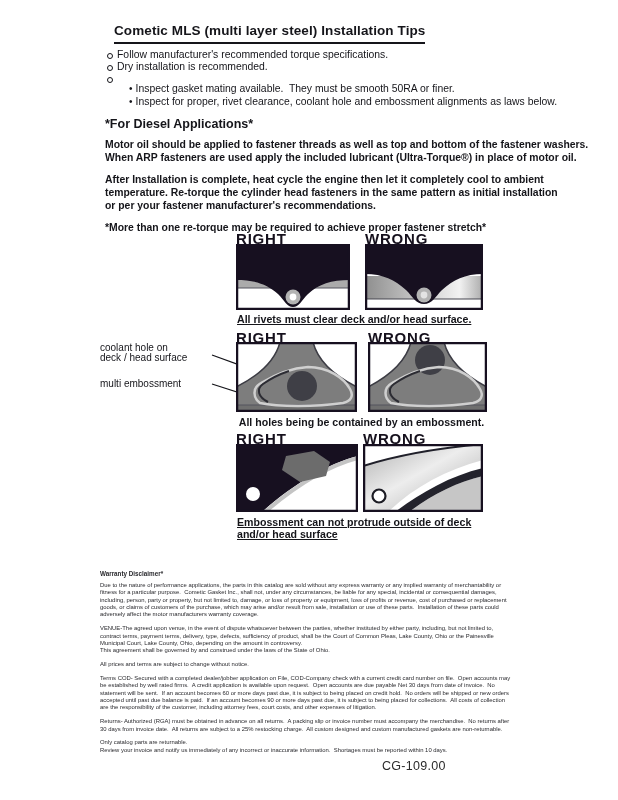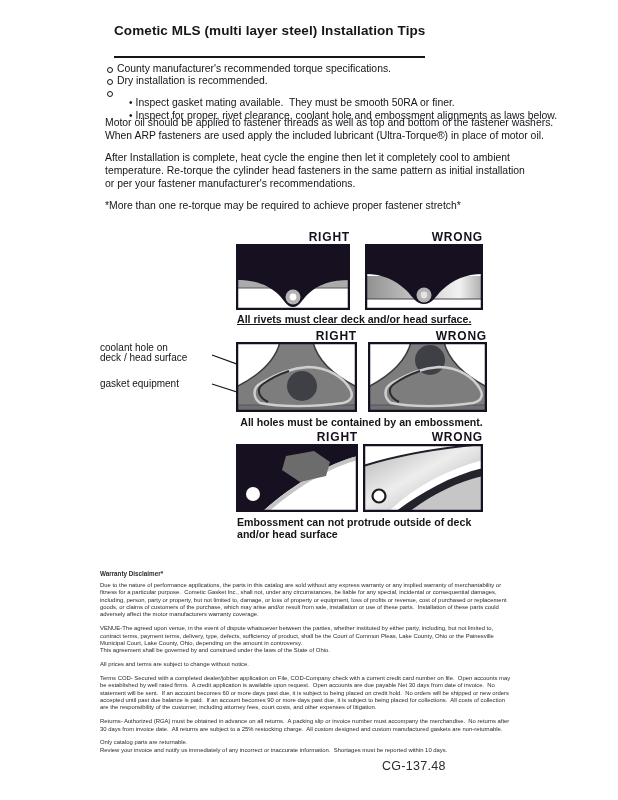--- a/index.html
+++ b/index.html
@@ -4,74 +4,75 @@
 <style>
   html,body{margin:0;padding:0;background:#ffffff;}
   .page{
     position:relative;width:618px;height:800px;background:#ffffff;
     font-family:"Liberation Sans",sans-serif;color:#15151a;overflow:hidden;
   }
   
   .header{position:absolute;left:107px;top:21px;}
   .title{
     display:inline-block;margin-left:7px;font-size:13.5px;font-weight:bold;
-    border-bottom:2px solid #15151a;padding-bottom:18px;letter-spacing:.1px;
+    border-bottom:2px solid #15151a;padding-bottom:4px;letter-spacing:.1px;
   }
   .bullets{margin-top:5px;}
   .bullet-row{display:flex;align-items:flex-start;font-size:10.4px;line-height:12.4px;white-space:pre;}
   .bullet-ring{flex:0 0 auto;width:4px;height:4px;border:1px solid #15151a;border-radius:50%;margin:3.5px 4px 0 0;}
   .sub-row{margin-left:22px;}
   .bullet-dot{flex:0 0 auto;font-size:10px;line-height:12.4px;margin-right:3px;}
   
   .diesel{position:absolute;left:105px;top:117px;}
   .diesel h2{margin:0 0 8px 0;font-size:12.5px;font-weight:bold;}
-  .diesel p{margin:0 0 9px 0;font-size:10.4px;line-height:12.9px;white-space:pre;}
-  
-  .dlabel{position:absolute;font-size:12px;font-weight:bold;letter-spacing:.8px;text-align:right;color:#15101c;}
+  .diesel p{margin:0 0 9px 0;font-size:10.4px;line-height:12.9px;white-space:pre;font-weight:bold;}
+  
+  .dlabel{position:absolute;font-size:15px;font-weight:bold;letter-spacing:.8px;text-align:left;color:#15101c;}
   .dcaption{position:absolute;font-size:10.6px;font-weight:bold;white-space:pre;color:#15151a;}
   .panel{position:absolute;display:block;}
   .annot{position:absolute;font-size:10px;line-height:9.6px;text-align:left;white-space:pre;color:#15151a;}
   .leader{position:absolute;}
   
   .disclaimer{position:absolute;left:100px;top:570px;width:430px;}
   .disclaimer h3{margin:0 0 5px 0;font-size:6.3px;font-weight:bold;color:#2a2a2e;}
   .disclaimer p{margin:0 0 6.5px 0;font-size:5.9px;line-height:7.35px;white-space:pre;color:#2a2a2e;}
   .footer-code{position:absolute;left:382px;top:759px;font-size:12.5px;color:#2b2b2b;letter-spacing:.3px;}
 </style>
 </head>
 <body>
 
 <div class="page">
 
   <div class="header">
     <div class="title">Cometic MLS (multi layer steel) Installation Tips</div>
     <div class="bullets">
       <div class="bullet-row">
         <span class="bullet-ring"></span>
-        <span>County manufacturer's recommended torque specifications.</span>
+        <span>Follow manufacturer's recommended torque specifications.</span>
       </div>
       <div class="bullet-row">
         <span class="bullet-ring"></span>
         <span>Dry installation is recommended.</span>
       </div>
       <div class="bullet-row">
         <span class="bullet-ring"></span>
       </div>
       <div class="bullet-row sub-row">
         <span class="bullet-dot">•</span>
         <span>Inspect gasket mating available.  They must be smooth 50RA or finer.</span>
       </div>
       <div class="bullet-row sub-row">
         <span class="bullet-dot">•</span>
         <span>Inspect for proper, rivet clearance, coolant hole and embossment alignments as laws below.</span>
       </div>
     </div>
   </div>
 
   <div class="diesel">
+    <h2>*For Diesel Applications*</h2>
     <p>Motor oil should be applied to fastener threads as well as top and bottom of the fastener washers.
 When ARP fasteners are used apply the included lubricant (Ultra-Torque®) in place of motor oil.</p>
     <p>After Installation is complete, heat cycle the engine then let it completely cool to ambient
 temperature. Re-torque the cylinder head fasteners in the same pattern as initial installation
 or per your fastener manufacturer's recommendations.</p>
     <p>*More than one re-torque may be required to achieve proper fastener stretch*</p>
   </div>
 
   <div class="dlabel" style="left:236px;top:230px;width:114px;">RIGHT</div>
   <div class="dlabel" style="left:365px;top:230px;width:118px;">WRONG</div>
@@ -104,21 +105,21 @@
     <rect x="1" y="1" width="116" height="64" fill="none" stroke="#171020" stroke-width="2.5"></rect>
   </svg>
 
   <div class="dcaption" style="left:237px;top:313px;text-decoration:underline;">All rivets must clear deck and/or head surface.</div>
 
   <div class="dlabel" style="left:236px;top:329px;width:121px;">RIGHT</div>
   <div class="dlabel" style="left:368px;top:329px;width:119px;">WRONG</div>
 
   <div class="annot" style="left:100px;top:343px;width:110px;">coolant hole on
 deck / head surface</div>
-  <div class="annot" style="left:100px;top:379px;width:110px;">gasket equipment</div>
+  <div class="annot" style="left:100px;top:379px;width:110px;">multi embossment</div>
 
   <svg class="leader" style="left:210px;top:346px;" width="100" height="62" viewBox="0 0 100 62">
     <line x1="2" y1="9" x2="90" y2="41" stroke="#15151a" stroke-width="1.2"></line>
     <line x1="2" y1="38" x2="52" y2="54" stroke="#15151a" stroke-width="1.2"></line>
   </svg>
 
   <svg class="panel" style="left:236px;top:342px;" width="121" height="70" viewBox="0 0 121 70">
     <rect width="121" height="70" fill="#7d7d7d"></rect>
     <path d="M0,0 H44 C40,16 26,32 0,45 Z" fill="#ffffff"></path>
     <path d="M44,0 C40,16 26,32 0,45" fill="none" stroke="#3c3c44" stroke-width="1.5"></path>
@@ -139,21 +140,21 @@
     <path d="M119,0 H76 C80,16 94,32 119,45 Z" fill="#ffffff"></path>
     <path d="M76,0 C80,16 94,32 119,45" fill="none" stroke="#3c3c44" stroke-width="1.5"></path>
     <rect x="0" y="63" width="119" height="7" fill="#6f6f6f"></rect>
     <line x1="0" y1="63" x2="119" y2="63" stroke="#55555f" stroke-width="1"></line>
     <circle cx="62" cy="18" r="15" fill="#3f3f46"></circle>
     <path d="M23,61 C16,56 15,46 24,41 C39,32 56,26 71,25 C91,25 106,36 112,47 C116,54 113,59 105,61 C79,65 41,65 23,61 Z" fill="none" stroke="#cfcfcf" stroke-width="2.5"></path>
     <path d="M31,60 C21,55 19,47 26,42 C33,37 43,32 52,29" fill="none" stroke="#2c2c33" stroke-width="2"></path>
     <rect x="1" y="1" width="117" height="68" fill="none" stroke="#171020" stroke-width="2.5"></rect>
   </svg>
 
-  <div class="dcaption" style="left:236px;top:416px;width:251px;text-align:center;">All holes must be contained by an embossment.</div>
+  <div class="dcaption" style="left:236px;top:416px;width:251px;text-align:center;">All holes being be contained by an embossment.</div>
 
   <div class="dlabel" style="left:236px;top:430px;width:122px;">RIGHT</div>
   <div class="dlabel" style="left:363px;top:430px;width:120px;">WRONG</div>
 
   <svg class="panel" style="left:236px;top:444px;" width="122" height="68" viewBox="0 0 122 68">
     <rect width="122" height="68" fill="#ffffff"></rect>
     <path d="M0,0 H122 V12 C90,20 55,42 26,68 H0 Z" fill="#171020"></path>
     <path d="M122,14 C91,22 57,44 29,68" fill="none" stroke="#c4c4c4" stroke-width="4"></path>
     <path d="M50,12 L78,7 L94,18 L90,32 L64,38 L46,26 Z" fill="#6c6c6c"></path>
     <circle cx="17" cy="50" r="7" fill="#ffffff"></circle>
@@ -170,21 +171,21 @@
     </defs>
     <rect width="120" height="68" fill="#ffffff"></rect>
     <path d="M0,22 C35,11 75,4 120,0 V16 C82,26 50,44 25,68 H0 Z" fill="url(#gband3)"></path>
     <path d="M120,32 C94,38 68,51 46,68 H120 Z" fill="#c6c6c6"></path>
     <path d="M120,24 C86,32 56,50 32,68 L46,68 C68,51 94,38 120,32 Z" fill="#23232c"></path>
     <path d="M0,22 C35,11 75,4 120,0" fill="none" stroke="#20202a" stroke-width="2"></path>
     <circle cx="16" cy="52" r="6.5" fill="#ffffff" stroke="#1c1c24" stroke-width="2.2"></circle>
     <rect x="1" y="1" width="118" height="66" fill="none" stroke="#171020" stroke-width="2.5"></rect>
   </svg>
 
-  <div class="dcaption" style="left:237px;top:516px;line-height:12px;">Embossment can not protrude outside of deck
+  <div class="dcaption" style="left:237px;top:516px;line-height:12px;text-decoration:underline;">Embossment can not protrude outside of deck
 and/or head surface</div>
 
   <div class="disclaimer">
     <h3>Warranty Disclaimer*</h3>
     <p>Due to the nature of performance applications, the parts in this catalog are sold without any express warranty or any implied warranty of merchantability or
 fitness for a particular purpose.  Cometic Gasket Inc., shall not, under any circumstances, be liable for any special, incidental or consequential damages,
 including, person, party or property, but not limited to, damage, or loss of property or equipment, loss of profits or revenue, cost of purchased or replacement
 goods, or claims of customers of the purchase, which may arise and/or result from sale, installation or use of these parts.  Installation of these parts could
 adversely affect the motor manufacturers warranty coverage.</p>
     <p>VENUE-The agreed upon venue, in the event of dispute whatsoever between the parties, whether instituted by either party, including, but not limited to,
@@ -196,15 +197,15 @@
 be established by well rated firms.  A credit application is available upon request.  Open accounts are due payable Net 30 days from date of invoice.  No
 statement will be sent.  If an account becomes 60 or more days past due, it is subject to being placed on credit hold.  No orders will be shipped or new orders
 accepted until past due balance is paid.  If an account becomes 90 or more days past due, it is subject to being placed for collections.  All costs of collection
 are the responsibility of the customer, including attorney fees, court costs, and other expenses of litigation.</p>
     <p>Returns- Authorized (RGA) must be obtained in advance on all returns.  A packing slip or invoice number must accompany the merchandise.  No returns after
 30 days from invoice date.  All returns are subject to a 25% restocking charge.  All custom designed and custom manufactured gaskets are non-returnable.</p>
     <p>Only catalog parts are returnable.
 Review your invoice and notify us immediately of any incorrect or inaccurate information.  Shortages must be reported within 10 days.</p>
   </div>
 
-  <div class="footer-code">CG-137.48</div>
+  <div class="footer-code">CG-109.00</div>
 
 </div>
 
 </body></html>

